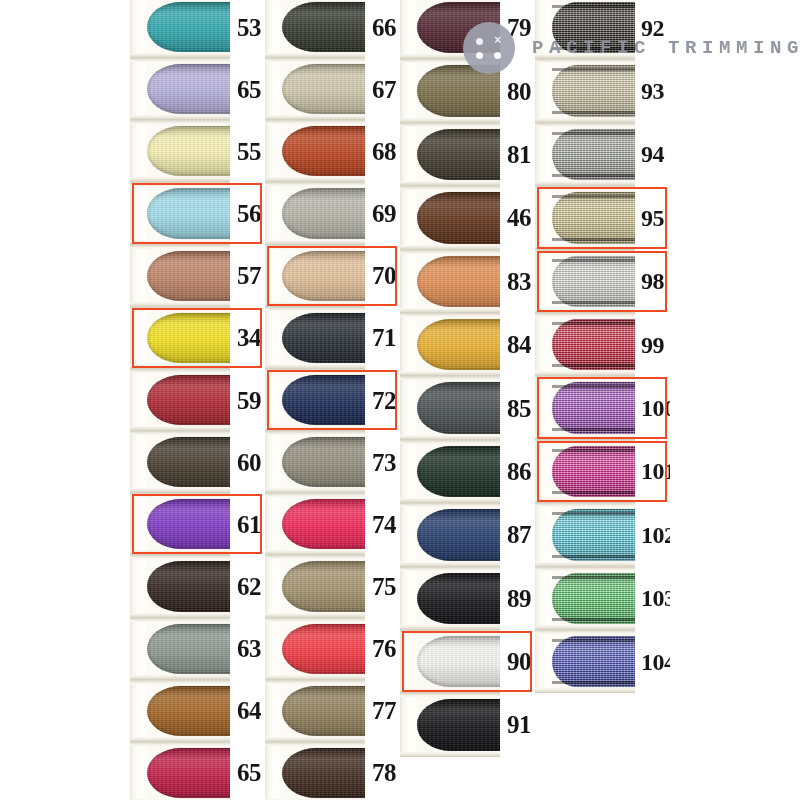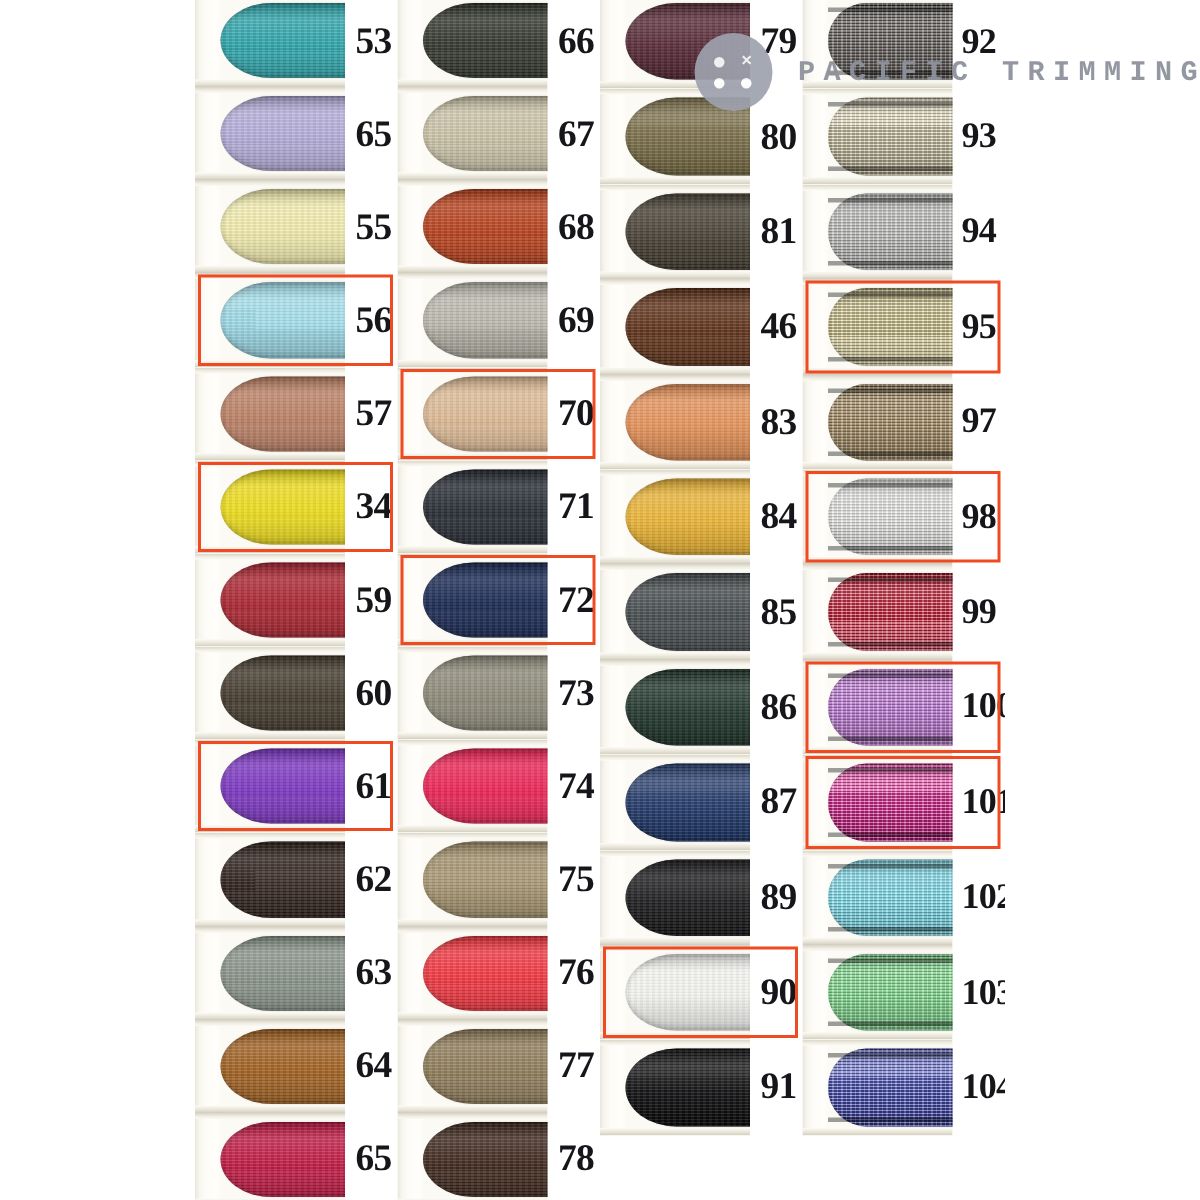--- a/index.html
+++ b/index.html
@@ -604,31 +604,20 @@
               <div class="edge"></div>
               <div class="edge2"></div>
               <div class="gloss"></div>
             </div>
           </div>
           <div class="num">95</div>
           <div class="hl" style="border-color: rgb(240, 74, 35);"></div>
         </div>
         <div class="row">
           <div class="card">
-            <div class="swatch metal" style="background: rgb(124, 91, 35);">
-              <div class="tex"></div>
-              <div class="edge"></div>
-              <div class="edge2"></div>
-              <div class="gloss"></div>
-            </div>
-          </div>
-          <div class="num">97</div>
-        </div>
-        <div class="row">
-          <div class="card">
             <div class="swatch metal" style="background: rgb(228, 228, 226);">
               <div class="tex"></div>
               <div class="edge"></div>
               <div class="edge2"></div>
               <div class="gloss"></div>
             </div>
           </div>
           <div class="num">98</div>
           <div class="hl" style="border-color: rgb(240, 74, 35);"></div>
         </div>

